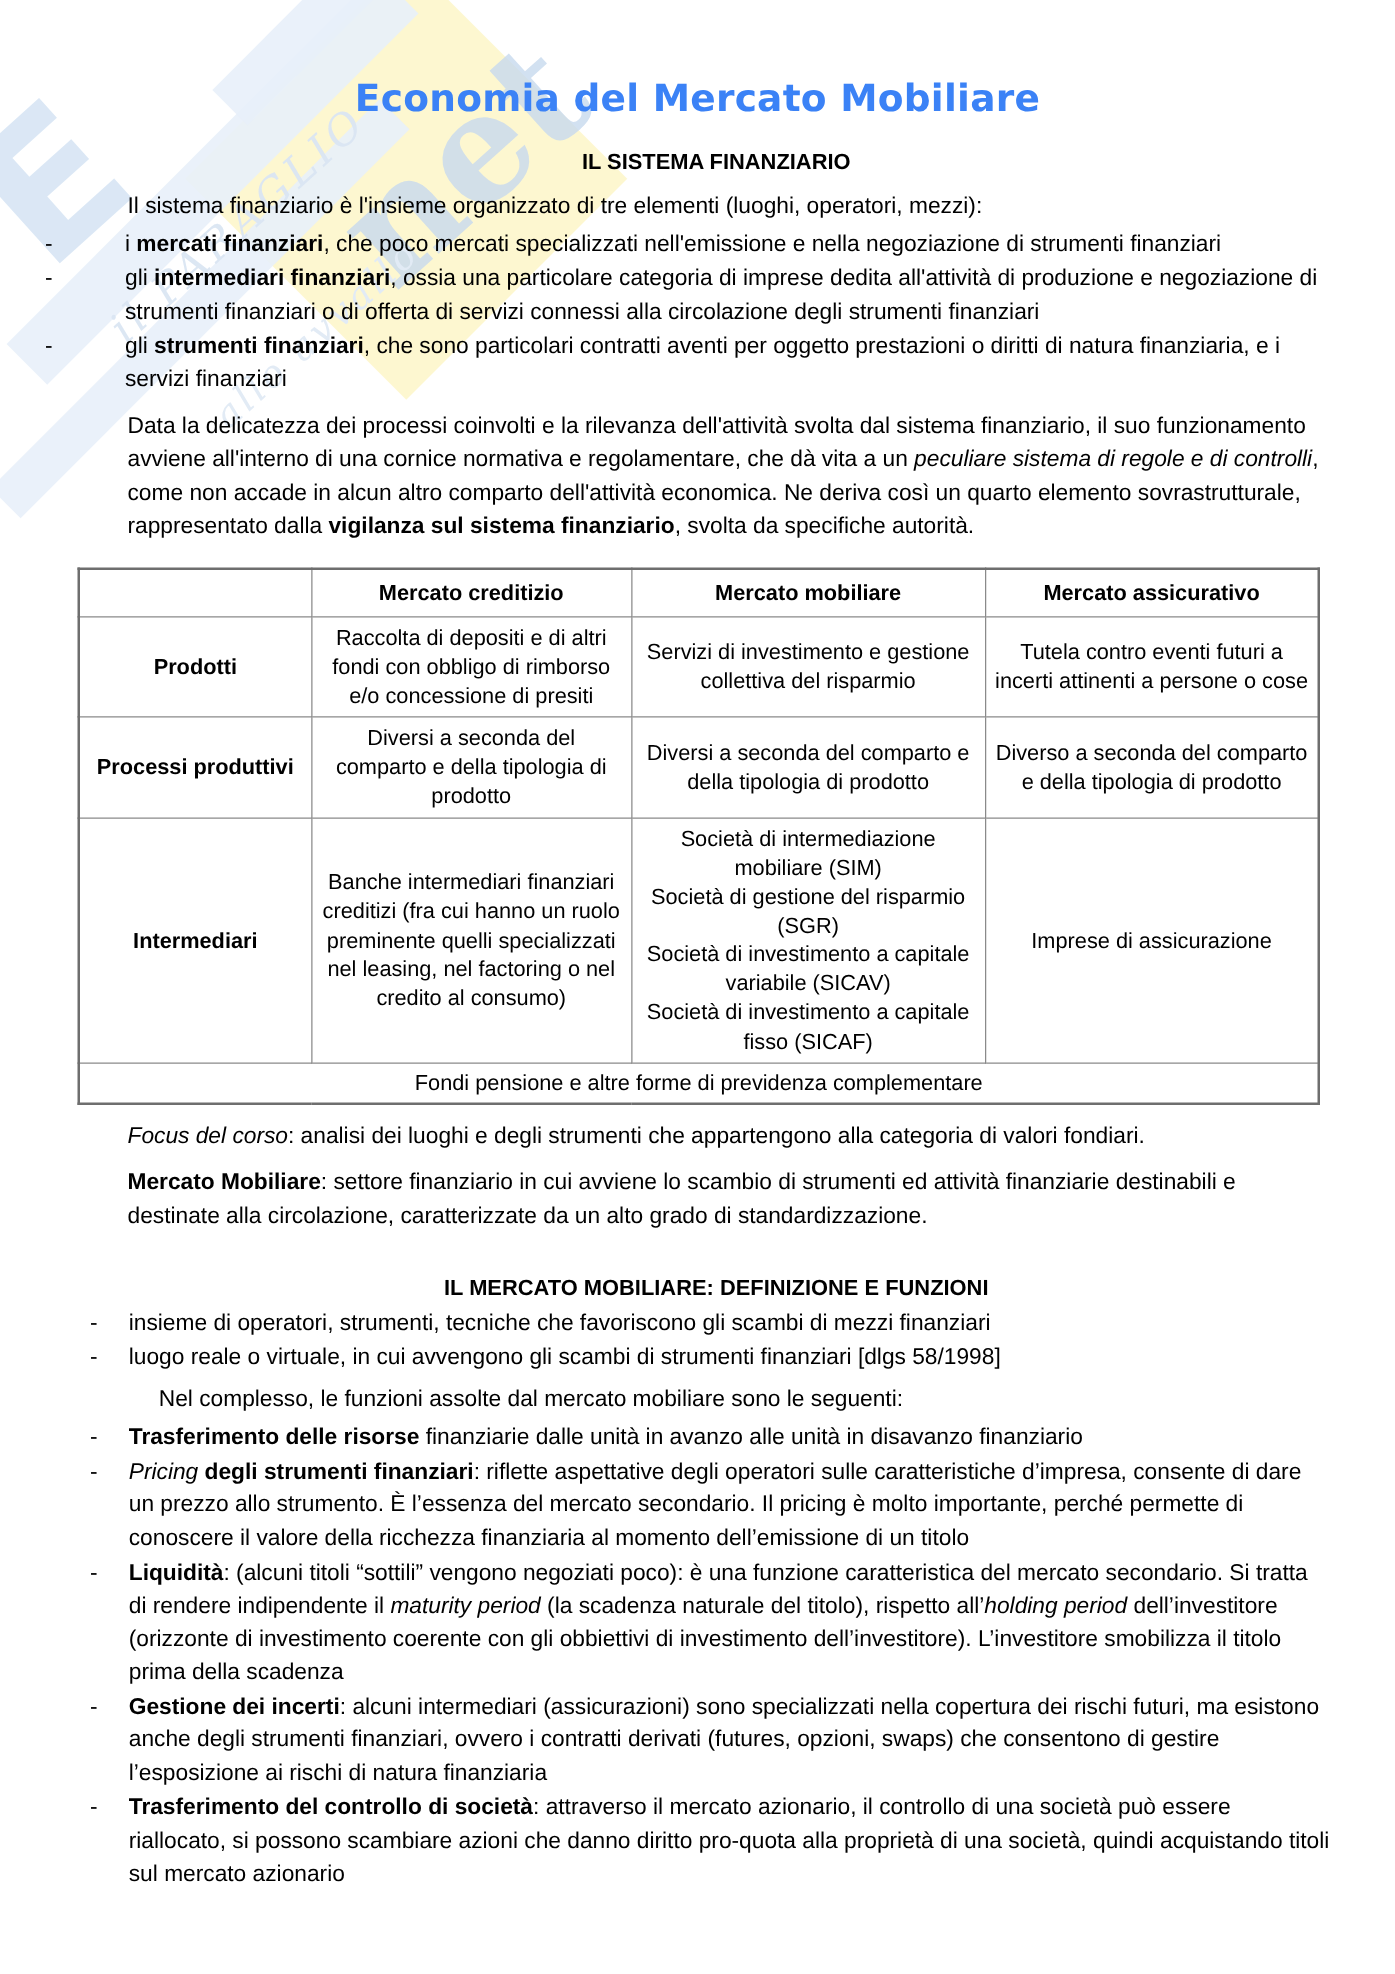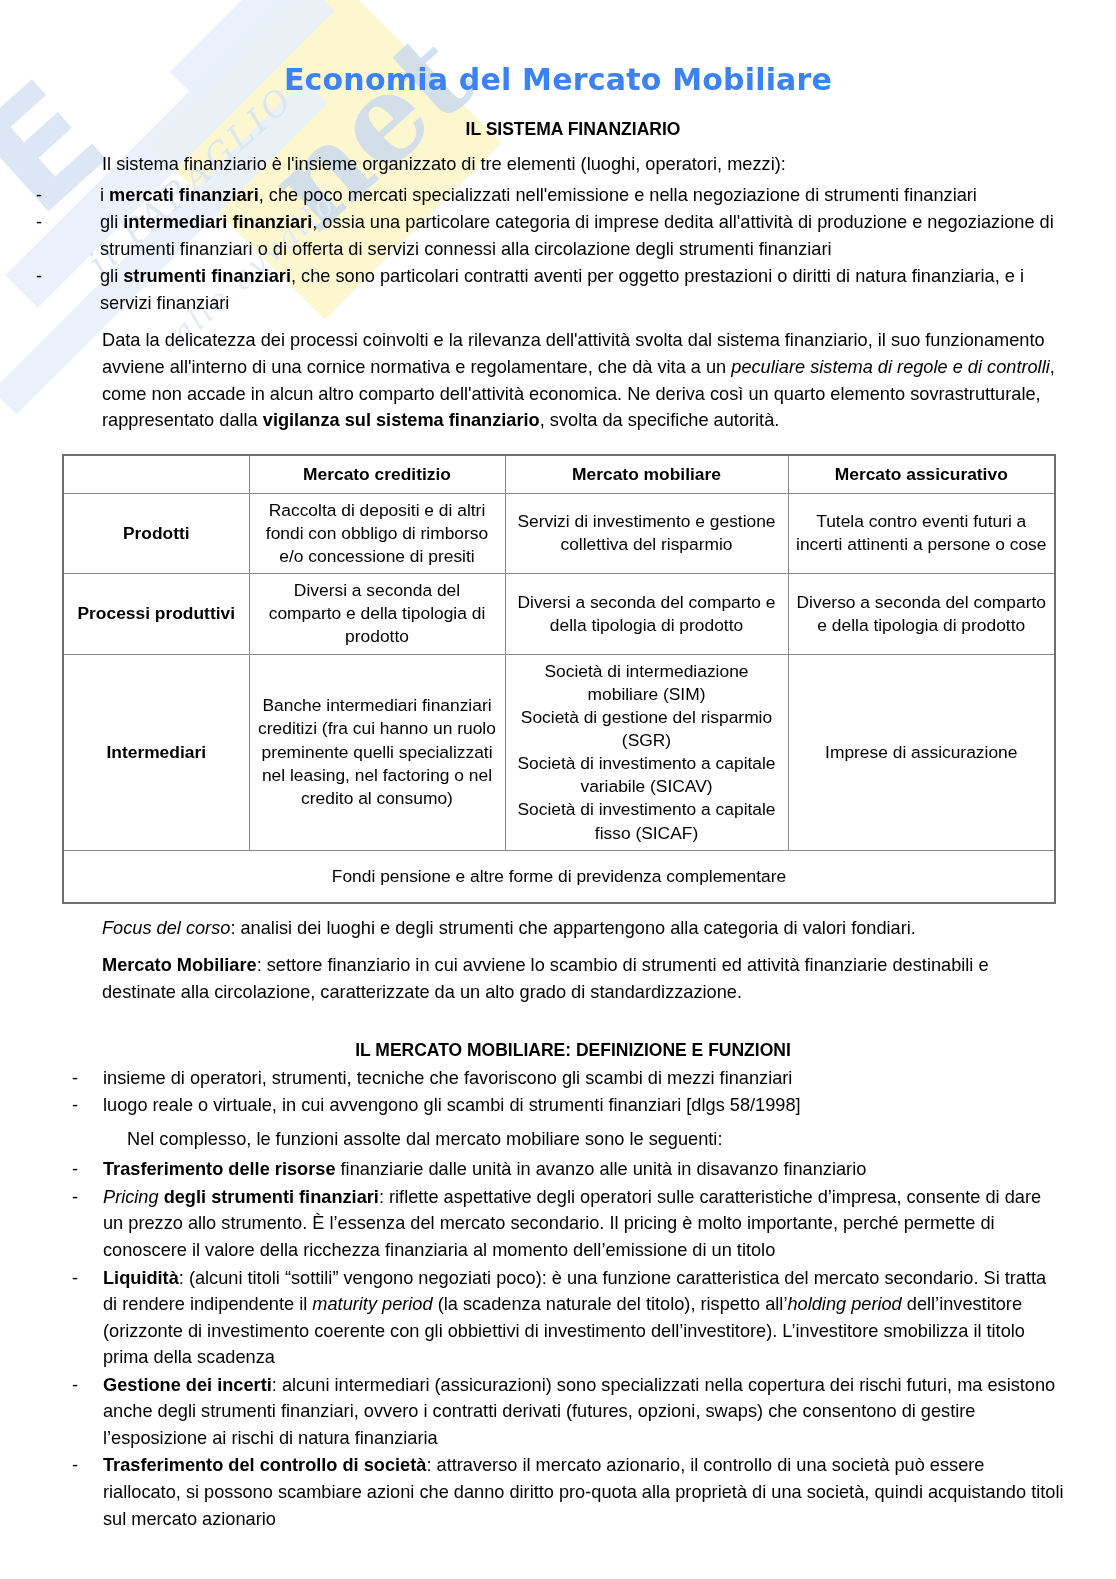--- a/index.html
+++ b/index.html
@@ -176,21 +176,21 @@
     padding: 7px 7px;
   }
   table.grid td.rowhead {
     font-weight: bold;
   }
   col.c0 { width: 186px; }
   col.c1 { width: 256px; }
   col.c2 { width: 283px; }
   col.c3 { width: 267px; }
   tr.footrow td {
-    padding: 14px 4px;
+    padding: 4px 4px;
   }
 </style>
 </head>
 <body>
 
 <div id="page">
 
   <div id="watermark">
     <div class="wm-diamond"></div>
     <div class="wm-band b1"></div>

